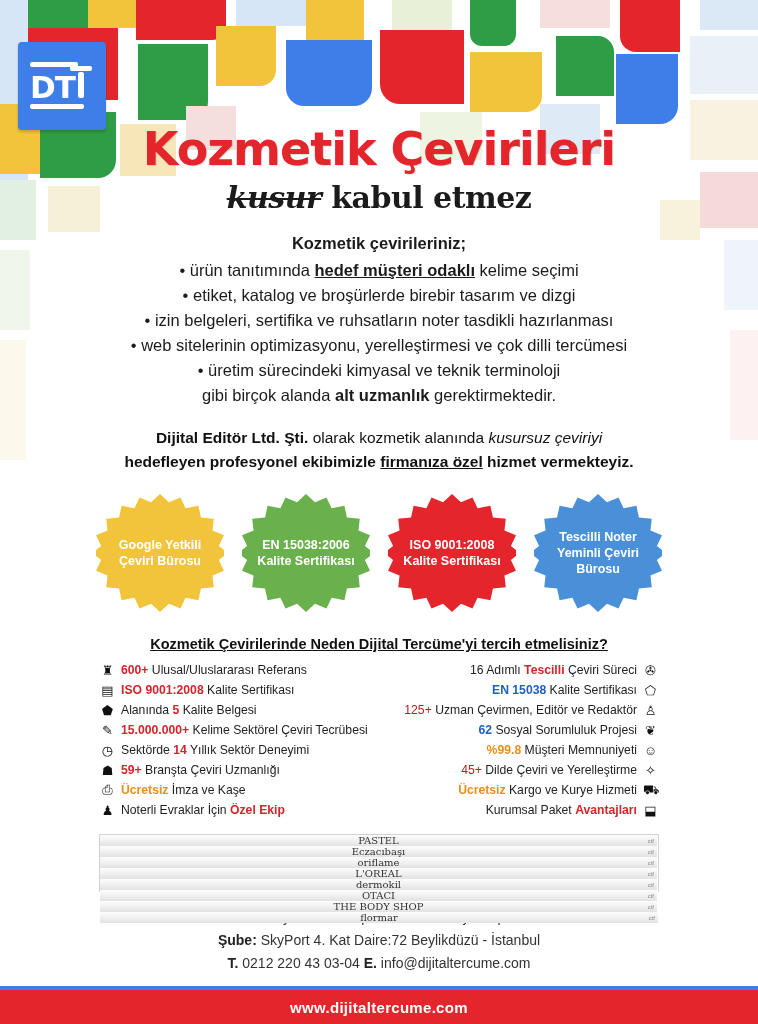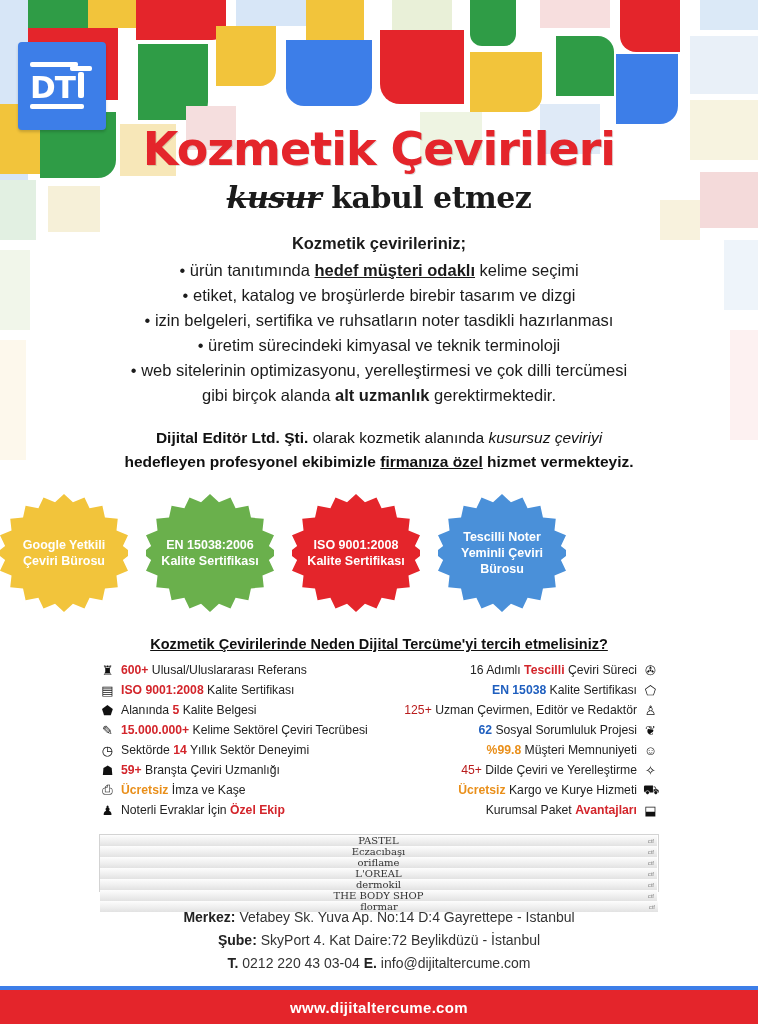--- a/index.html
+++ b/index.html
@@ -82,21 +82,21 @@
     color: #111;
     padding: 0 90px;
   }
   .company .b { font-weight: bold; }
   .company .i { font-style: italic; }
   .company .ub { font-weight: bold; text-decoration: underline; }
 
   
   .badges {
     margin-top: 20px;
-    display: flex; justify-content: flex-start; gap: 18px;
+    display: flex; justify-content: center; gap: 18px;
   }
   .badge {
     width: 128px; height: 118px;
     display: flex; align-items: center; justify-content: center;
     text-align: center;
     color: #fff; font-weight: bold; font-size: 12.5px; line-height: 16px;
     position: relative;
   }
   .star {
     position: absolute; inset: 0;
@@ -229,22 +229,22 @@
 
   <div class="subtitle">
     <span class="strike">kusur</span><span> kabul etmez</span>
   </div>
 
   <div class="intro">
     <span class="lead">Kozmetik çevirileriniz;</span>
     <div>• ürün tanıtımında <span class="u">hedef müşteri odaklı</span> kelime seçimi</div>
     <div>• etiket, katalog ve broşürlerde birebir tasarım ve dizgi</div>
     <div>• izin belgeleri, sertifika ve ruhsatların noter tasdikli hazırlanması</div>
+    <div>• web sitelerinin optimizasyonu, yerelleştirmesi ve çok dilli tercümesi</div>
     <div>• üretim sürecindeki kimyasal ve teknik terminoloji</div>
-    <div>• web sitelerinin optimizasyonu, yerelleştirmesi ve çok dilli tercümesi</div>
     <div>gibi birçok alanda <span class="b">alt uzmanlık</span> gerektirmektedir.</div>
   </div>
 
   <div class="company">
     <div>
       <span class="b">Dijital Editör Ltd. Şti. </span><span>olarak kozmetik alanında </span><span class="i">kusursuz çeviriyi</span>
     </div>
     <div>
       <span class="b">hedefleyen profesyonel ekibimizle </span><span class="ub">firmanıza özel</span><span class="b"> hizmet vermekteyiz.</span>
     </div>
@@ -358,20 +358,24 @@
       </div>
     <div class="client">
         <span>L'OREAL</span>
         <span class="ctf">ctf</span>
       </div>
     <div class="client">
         <span>dermokil</span>
         <span class="ctf">ctf</span>
       </div>
     <div class="client">
+        <span>OTACI</span>
+        <span class="ctf">ctf</span>
+      </div>
+    <div class="client">
         <span>THE BODY SHOP</span>
         <span class="ctf">ctf</span>
       </div>
     <div class="client">
         <span>flormar</span>
         <span class="ctf">ctf</span>
       </div>
   </div>
 
   <div class="addr">

